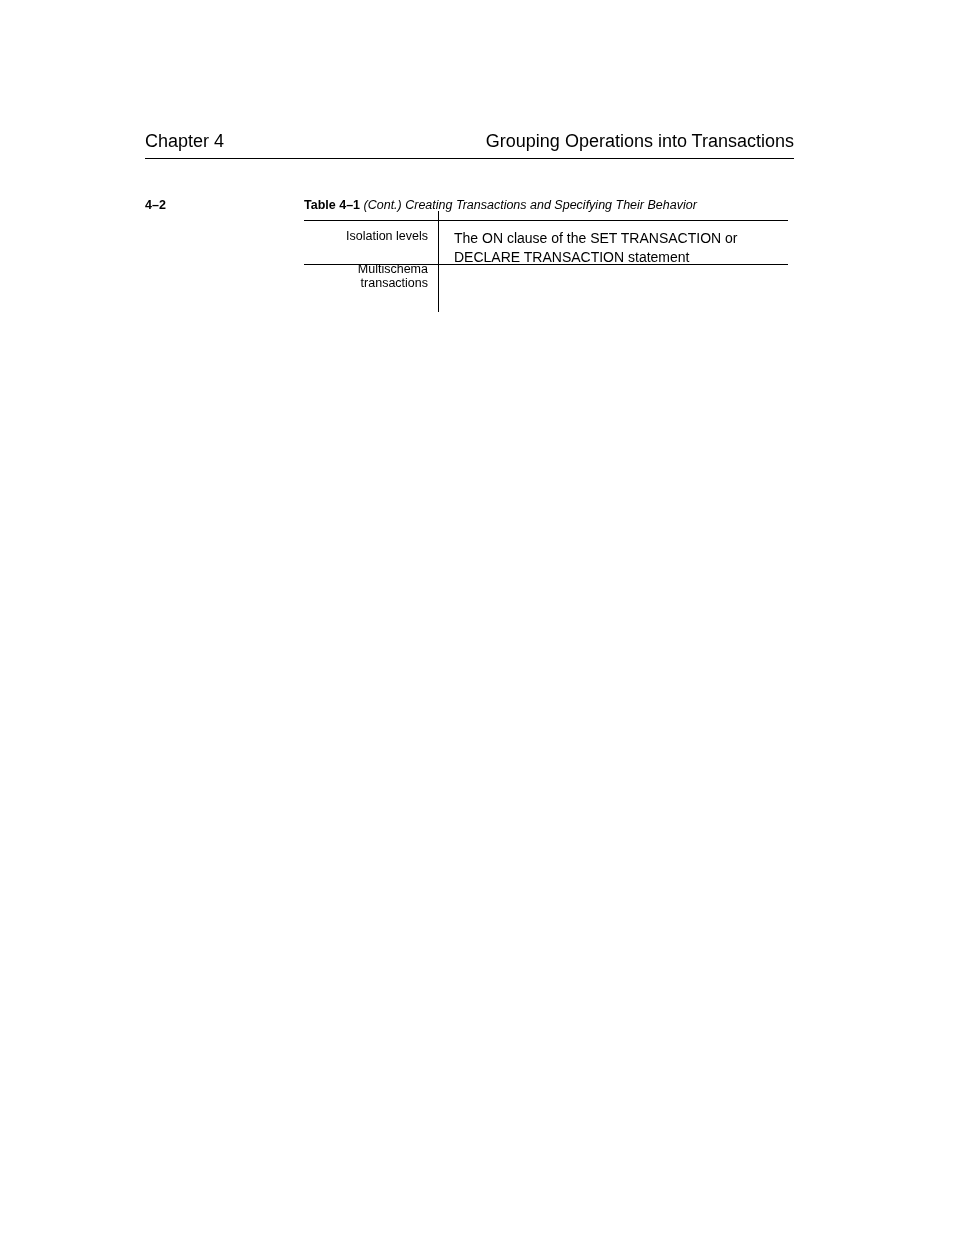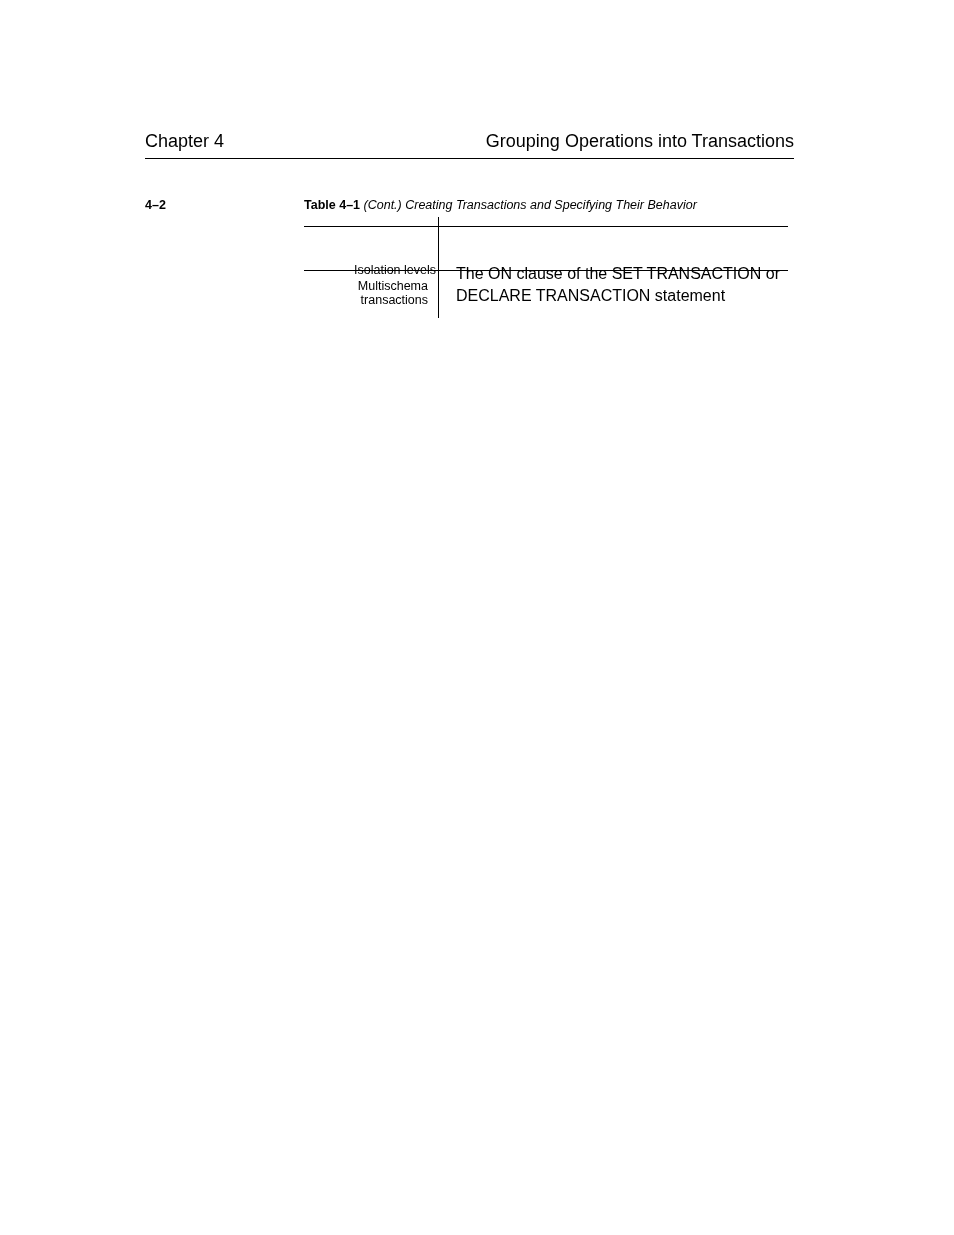--- a/index.html
+++ b/index.html
@@ -40,21 +40,21 @@
       text-align: center;
     }
     .table-wrap {
       position: absolute;
       left: 304px;
       top: 198px;
       width: 484px;
       font-size: 12.5px;
     }
     .table-title {
-      margin-bottom: 14px;
+      margin-bottom: 8px;
       font-size: 12.5px;
     }
     .table-title .b { font-weight: 700; }
     .table-title .i { font-style: italic; font-weight: 400; }
     .tbox {
       position: relative;
       height: 92px;
     }
     .tbox .htop {
       position: absolute; left: 0; top: 0; width: 100%; height: 0;
@@ -62,39 +62,38 @@
     }
     .tbox .hmid {
       position: absolute; left: 0; top: 44px; width: 100%; height: 0;
       border-top: 1px solid #000;
     }
     .tbox .vsep {
       position: absolute; left: 134px; top: -9px; width: 0; height: 101px;
       border-left: 1px solid #000;
     }
     .tbox .row1 {
-      position: absolute; top: 9px; left: 8px; width: 100%;
+      position: absolute; top: 9px; left: 0; width: 100%;
       display: flex;
-      margin-top: 28px;
     }
     .tbox .row2 {
-      position: absolute; top: 53px; left: 0; width: 100%;
+      position: absolute; top: 42px; left: 0; width: 100%;
       display: flex;
       flex-direction: column;
     }
     .col-l {
       width: 134px;
       padding: 0 10px 0 2px;
       text-align: right;
       font-size: 12.5px;
     }
     .col-r {
       flex: 1;
-      padding: 0 2px 0 10px;
-      font-size: 16px;
+      padding: 0 2px 0 16px;
+      font-size: 14px;
       line-height: 1.35;
     }
   </style>
 </head>
 <body>
 
 <div class="page">
   <div class="chapter-bar">
     <span class="left">Chapter 4</span>
     <span class="right">Grouping Operations into Transactions</span>

